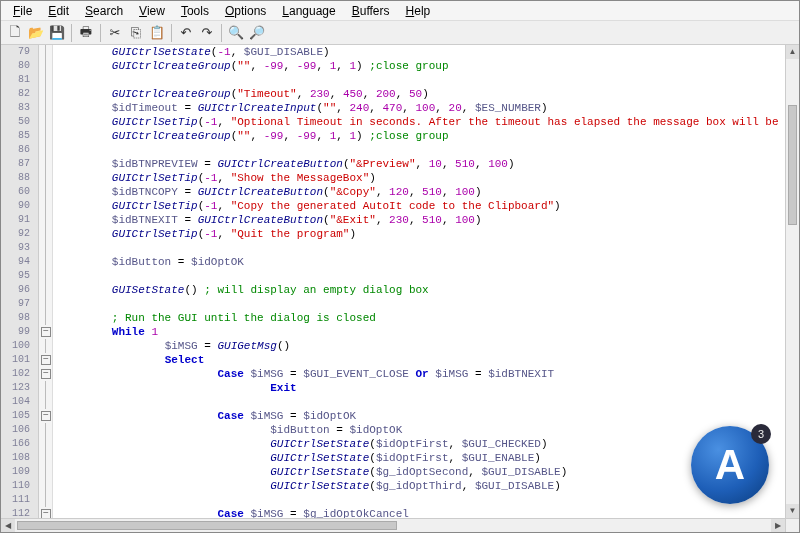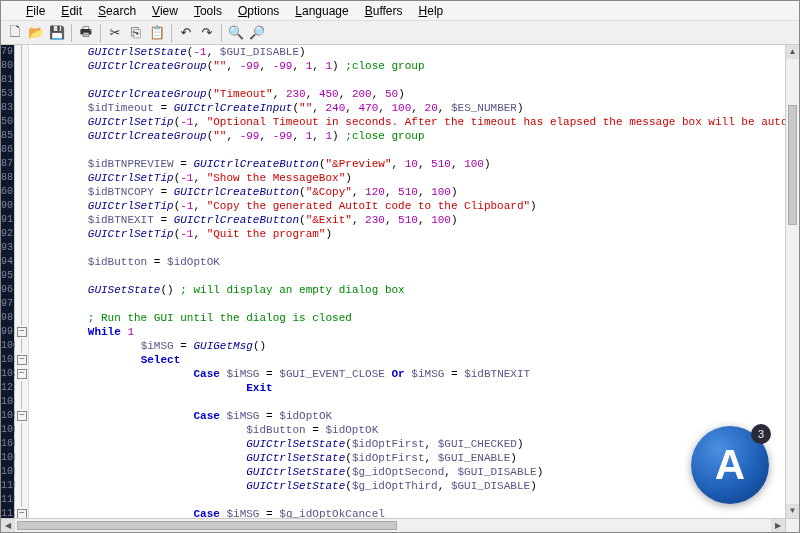--- a/index.html
+++ b/index.html
@@ -11,21 +11,21 @@
   height: 533px;
   overflow: hidden;
   position: relative;
   border: 1px solid #888;
 }
 .menubar {
   display: flex;
   align-items: center;
   background: #f5f5f5;
   border-bottom: 1px solid #ddd;
-  padding: 2px 17px;
+  padding: 2px 4px;
   height: 20px;
 }
 .menubar .menu-item {
   padding: 2px 8px;
   cursor: default;
   color: #000;
   font-size: 12px;
 }
 .menubar .menu-item u { text-decoration: underline; }
 .toolbar {
@@ -57,27 +57,27 @@
 .editor-wrap {
   display: flex;
   height: calc(100% - 20px - 24px - 14px);
   font-family: Consolas, "Courier New", monospace;
   font-size: 11px;
   line-height: 14px;
   overflow: hidden;
   position: relative;
 }
 .gutter {
-  background: #0f172a;
+  background: #e5e5e5;
   border-right: 1px solid #ccc;
   color: #808099;
   text-align: right;
   padding: 0 4px 0 0;
   user-select: none;
-  width: 14px;
+  width: 38px;
   flex-shrink: 0;
 }
 .gutter .ln { height: 14px; padding-right: 4px; font-size: 10px; }
 .fold-col {
   width: 14px;
   background: #f4f4f4;
   border-right: 1px solid #ddd;
   flex-shrink: 0;
 }
 .fold-col .fold {
@@ -253,21 +253,21 @@
     <div class="sep"></div>
     <div class="tb-btn">🔍</div>
     <div class="tb-btn">🔎</div>
   </div>
 
 <div class="editor-wrap">
   <div class="gutter">
       <div class="ln">79</div>
       <div class="ln">80</div>
       <div class="ln">81</div>
-      <div class="ln">53</div>
+      <div class="ln">82</div>
       <div class="ln">83</div>
       <div class="ln">50</div>
       <div class="ln">85</div>
       <div class="ln">86</div>
       <div class="ln">87</div>
       <div class="ln">88</div>
       <div class="ln">60</div>
       <div class="ln">90</div>
       <div class="ln">91</div>
       <div class="ln">92</div>

